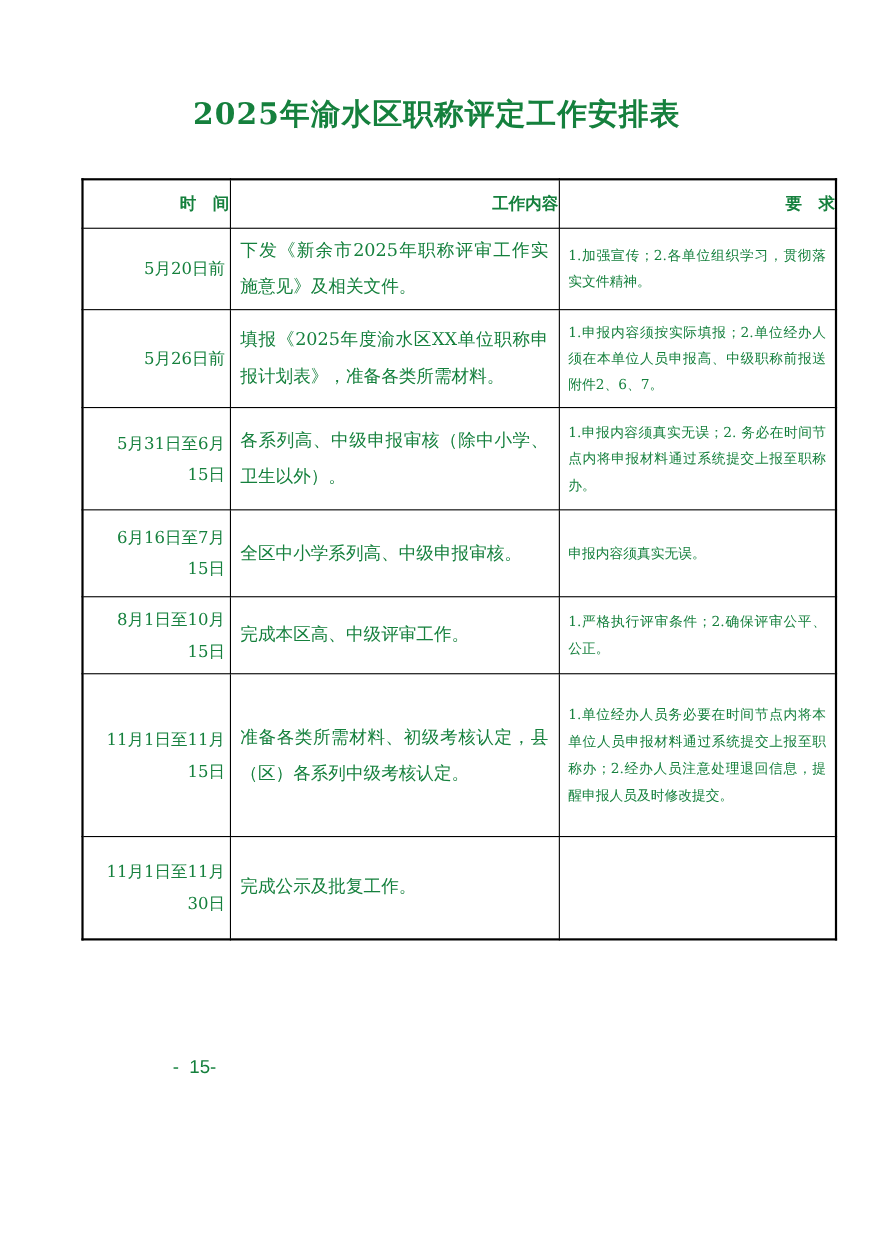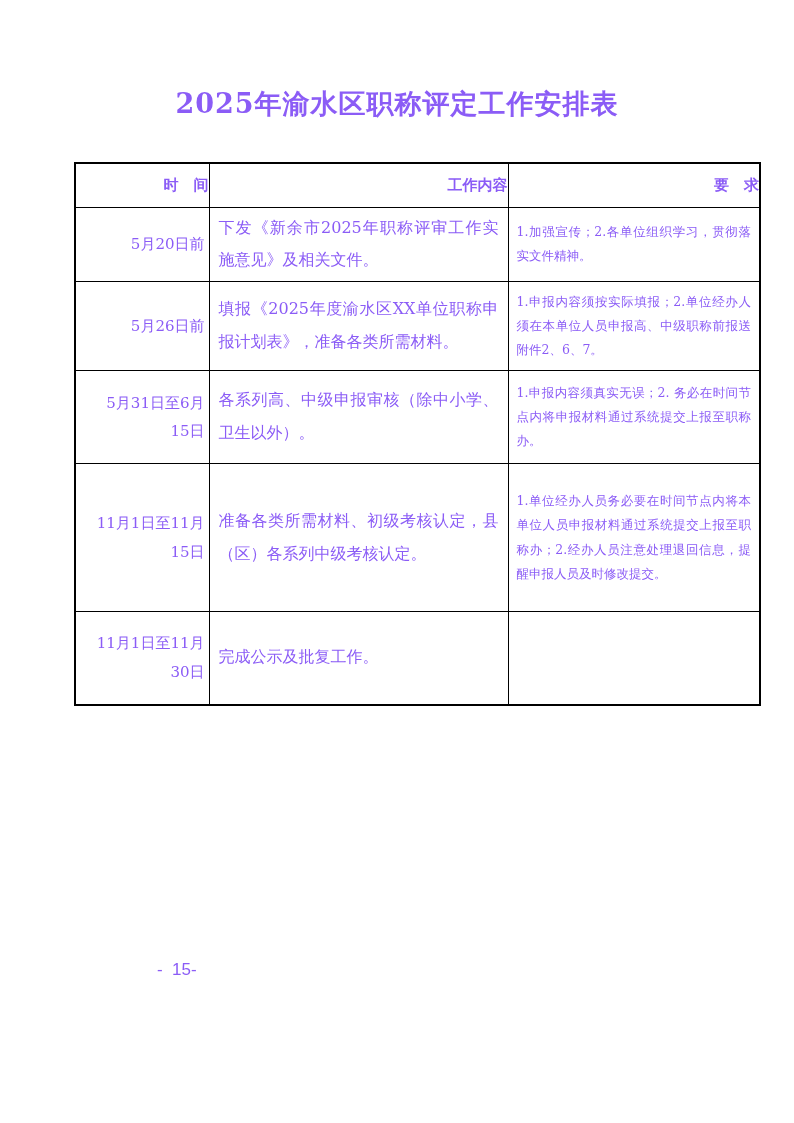--- a/index.html
+++ b/index.html
@@ -3,21 +3,21 @@
 <meta charset="utf-8">
 <style>
   * { margin:0; padding:0; box-sizing:border-box; }
   html,body { background:#ffffff; }
   .page {
     position:relative;
     width:760px;
     height:1123px;
     margin:0 auto;
     background:#ffffff;
-    color:#8b5cf6;
+    color:#15803d;
     font-family:"DejaVu Serif", "Liberation Serif", serif;
     overflow:hidden;
   }
   .doc-title {
     padding-top:86px;
     text-align:center;
     font-size:27px;
     font-weight:bold;
     letter-spacing:1px;
     font-family:"DejaVu Serif", "Liberation Serif", serif;
@@ -98,20 +98,32 @@
         <td class="col-time">5月26日前</td>
         <td class="col-content">填报《2025年度渝水区XX单位职称申报计划表》，准备各类所需材料。</td>
         <td class="col-req">1.申报内容须按实际填报；2.单位经办人须在本单位人员申报高、中级职称前报送附件2、6、7。</td>
       </tr>
       <tr style="height:93px">
         <td class="col-time">5月31日至6月
 15日</td>
         <td class="col-content">各系列高、中级申报审核（除中小学、卫生以外）。</td>
         <td class="col-req">1.申报内容须真实无误；2. 务必在时间节点内将申报材料通过系统提交上报至职称办。</td>
       </tr>
+      <tr style="height:79px">
+        <td class="col-time">6月16日至7月
+15日</td>
+        <td class="col-content">全区中小学系列高、中级申报审核。</td>
+        <td class="col-req">申报内容须真实无误。</td>
+      </tr>
+      <tr style="height:70px">
+        <td class="col-time">8月1日至10月
+15日</td>
+        <td class="col-content">完成本区高、中级评审工作。</td>
+        <td class="col-req">1.严格执行评审条件；2.确保评审公平、公正。</td>
+      </tr>
       <tr style="height:148px">
         <td class="col-time">11月1日至11月
 15日</td>
         <td class="col-content">准备各类所需材料、初级考核认定，县（区）各系列中级考核认定。</td>
         <td class="col-req">1.单位经办人员务必要在时间节点内将本单位人员申报材料通过系统提交上报至职称办；2.经办人员注意处理退回信息，提醒申报人员及时修改提交。</td>
       </tr>
       <tr style="height:93px">
         <td class="col-time">11月1日至11月
 30日</td>
         <td class="col-content">完成公示及批复工作。</td>

